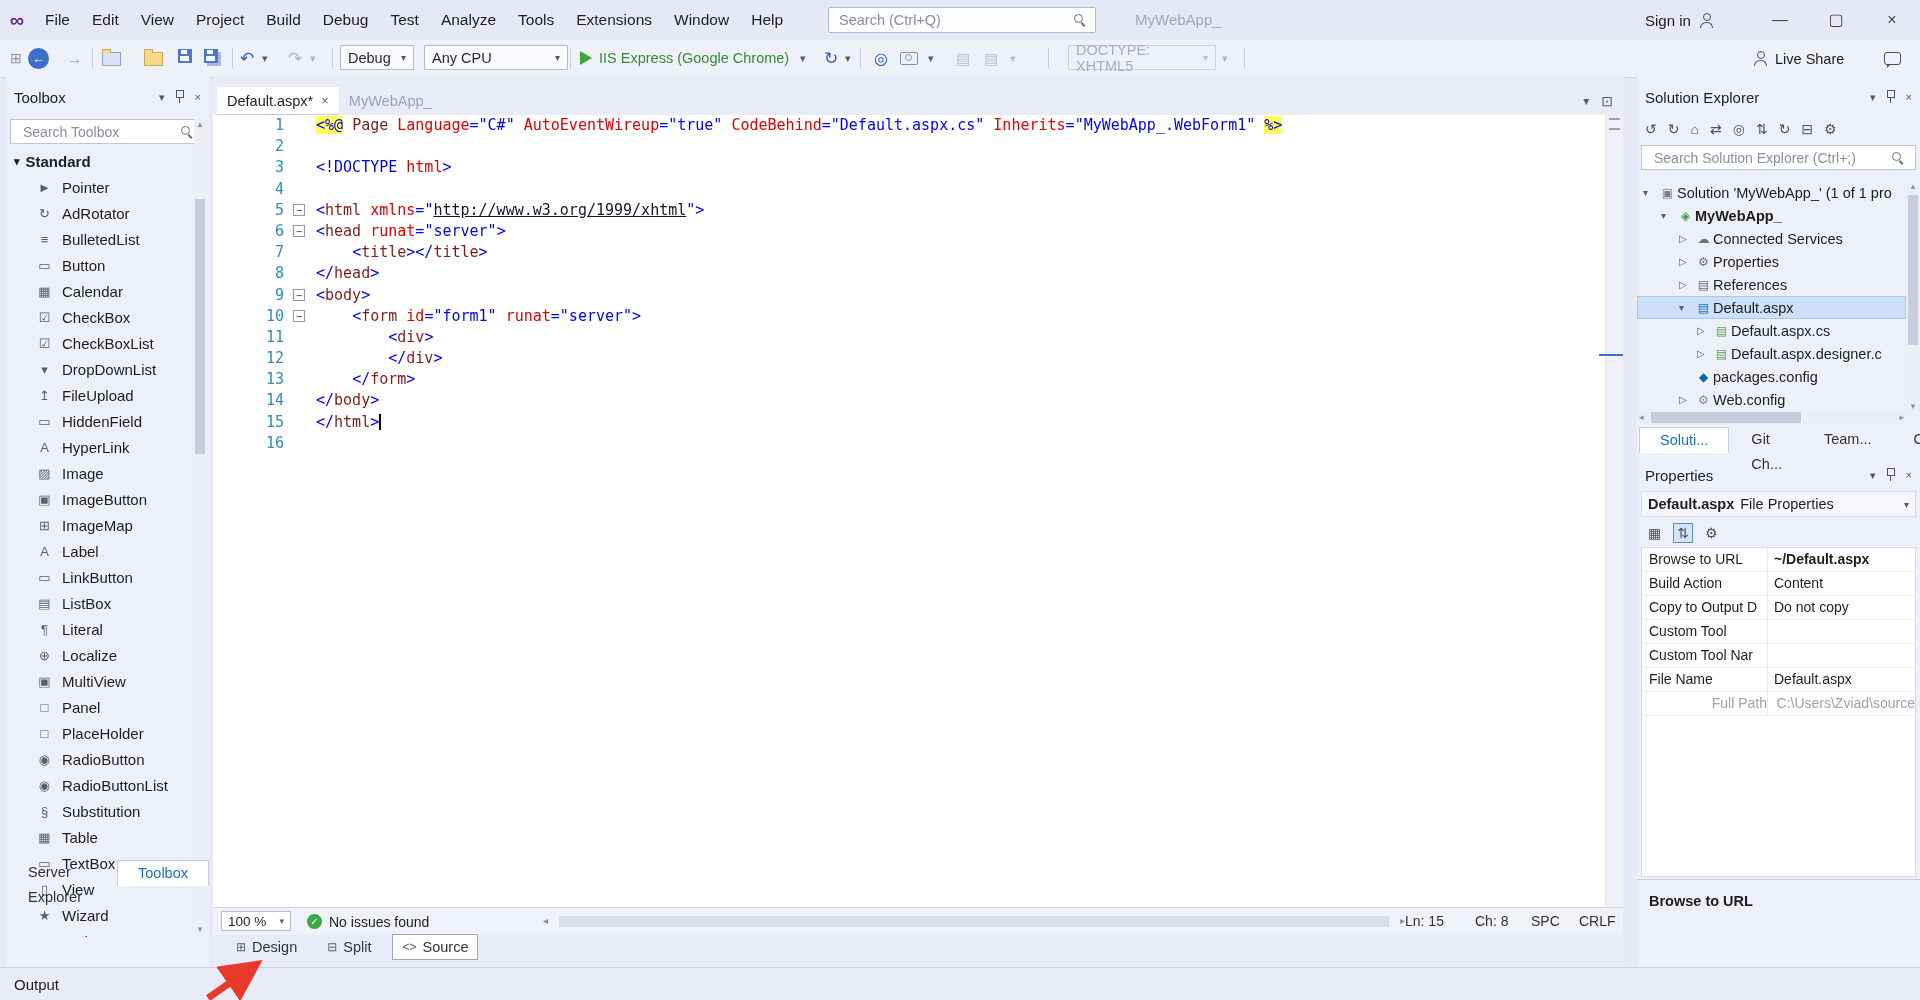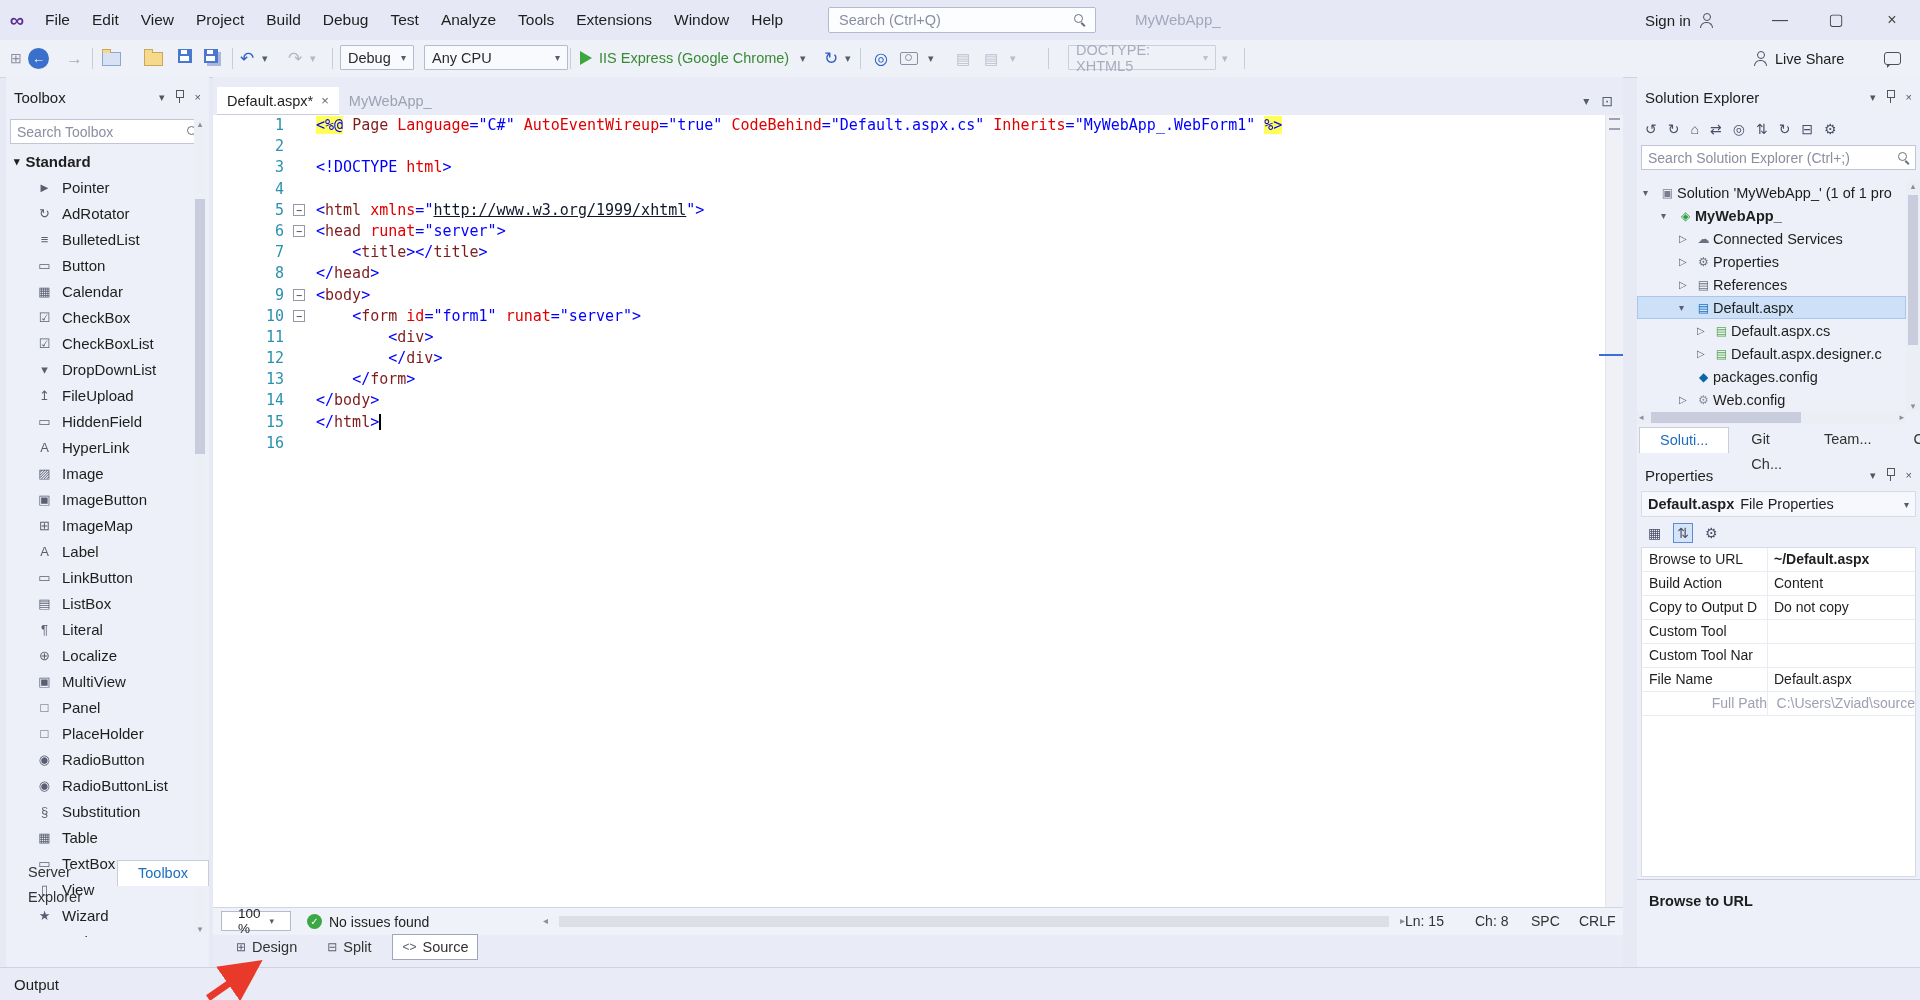--- a/index.html
+++ b/index.html
@@ -54,21 +54,21 @@
   .runbtn{position:absolute;left:580px;top:5px;height:26px;display:flex;align-items:center;gap:7px;font-size:14.5px;color:#388A34;}
   .play-tri{width:0;height:0;border-left:12px solid #3DA63D;border-top:7px solid transparent;border-bottom:7px solid transparent;}
   .liveshare{position:absolute;left:1753px;top:0;height:37px;display:flex;align-items:center;gap:7px;font-size:14.5px;color:#1E1E1E;}
   .feedback{position:absolute;left:1884px;top:11px;}
   
   .panel{position:absolute;top:77px;height:890px;background:#EDF0F8;}
   .panel-header{position:absolute;left:0;right:0;top:6px;height:28px;display:flex;align-items:center;padding:0 8px;font-size:15px;}
   .panel-header .sp{flex:1;}
   .ph-ic{margin-left:9px;font-size:11px;color:#555;}
   .panel-search{position:absolute;left:4px;right:4px;height:25px;border:1px solid #C2C5D6;background:#fff;
-                display:flex;align-items:center;padding:0 4px;box-sizing:border-box;}
+                display:flex;align-items:center;padding:0 10px;box-sizing:border-box;}
   .panel-search input{border:none;outline:none;background:transparent;flex:1;font:14px "Liberation Sans",sans-serif;color:#555;min-width:0;}
   .panel-search input::placeholder{color:#8A8EA0;}
   
   .toolbox{left:6px;width:203px;}
   .tb-group{position:absolute;left:0;top:72px;height:25px;display:flex;align-items:center;padding-left:8px;gap:6px;font-size:15px;font-weight:bold;}
   .tb-exp{font-size:11px;color:#1E1E1E;}
   .toolbox-list{position:absolute;left:0;top:97px;width:188px;height:763px;overflow:hidden;}
   .tb-item{height:26px;display:flex;align-items:center;gap:9px;padding-left:30px;font-size:15px;}
   .tb-ic{width:17px;text-align:center;color:#5A5E70;font-size:13px;flex:none;}
   .tb-scroll{position:absolute;right:3px;top:42px;width:12px;height:815px;background:#EDEFF6;}
@@ -98,21 +98,21 @@
   .tk-val{color:#0000FF;}
   .tk-dl{color:#0000FF;}
   .tk-pl{color:#000;}
   .tk-lnk{color:#0f172a;text-decoration:underline;}
   .caret{display:inline-block;width:1.5px;height:16px;background:#000;vertical-align:-3px;}
   .v-scroll{position:absolute;right:0;top:38px;width:17px;height:792px;background:#F0F1F6;border-left:1px solid #E2E4EE;}
   .v-grip{position:absolute;left:3px;top:3px;width:11px;height:8px;border-top:2px solid #9DA1B3;border-bottom:2px solid #9DA1B3;}
   .v-marker{position:absolute;right:0;top:277px;width:24px;height:2px;background:#3B6FD4;}
   .ed-status{position:absolute;left:0;top:830px;width:1410px;height:27px;background:#F0F2F9;border-top:1px solid #D2D5E3;font-size:14px;}
   .zoom-combo{position:absolute;left:8px;top:3px;width:70px;height:20px;border:1px solid #B6BACF;background:#fff;
-              display:flex;align-items:center;padding:0 16px;box-sizing:border-box;font-size:13.5px;}
+              display:flex;align-items:center;padding:0 6px;box-sizing:border-box;font-size:13.5px;}
   .zoom-combo .chev{margin-left:auto;font-size:9px;color:#555C6E;}
   .health{position:absolute;left:94px;top:0;height:27px;display:flex;align-items:center;gap:7px;}
   .check-circle{width:15px;height:15px;border-radius:50%;background:#3BA745;color:#fff;font-size:10px;line-height:15px;text-align:center;}
   .h-scroll{position:absolute;left:330px;top:7px;width:862px;height:13px;}
   .h-scroll .sa{position:absolute;top:0;font-size:10px;color:#8A8EA0;}
   .h-thumb{position:absolute;left:16px;right:16px;top:1px;height:11px;background:#DCDEE8;}
   .stat{position:absolute;top:0;line-height:27px;color:#333;}
   .view-tabs{position:absolute;left:14px;top:857px;height:27px;display:flex;gap:12px;font-size:14.5px;}
   .view-tab{display:flex;align-items:center;gap:6px;padding:0 9px;height:26px;color:#333;}
   .view-tab .vt-ic{font-size:12px;color:#5A5E70;}

